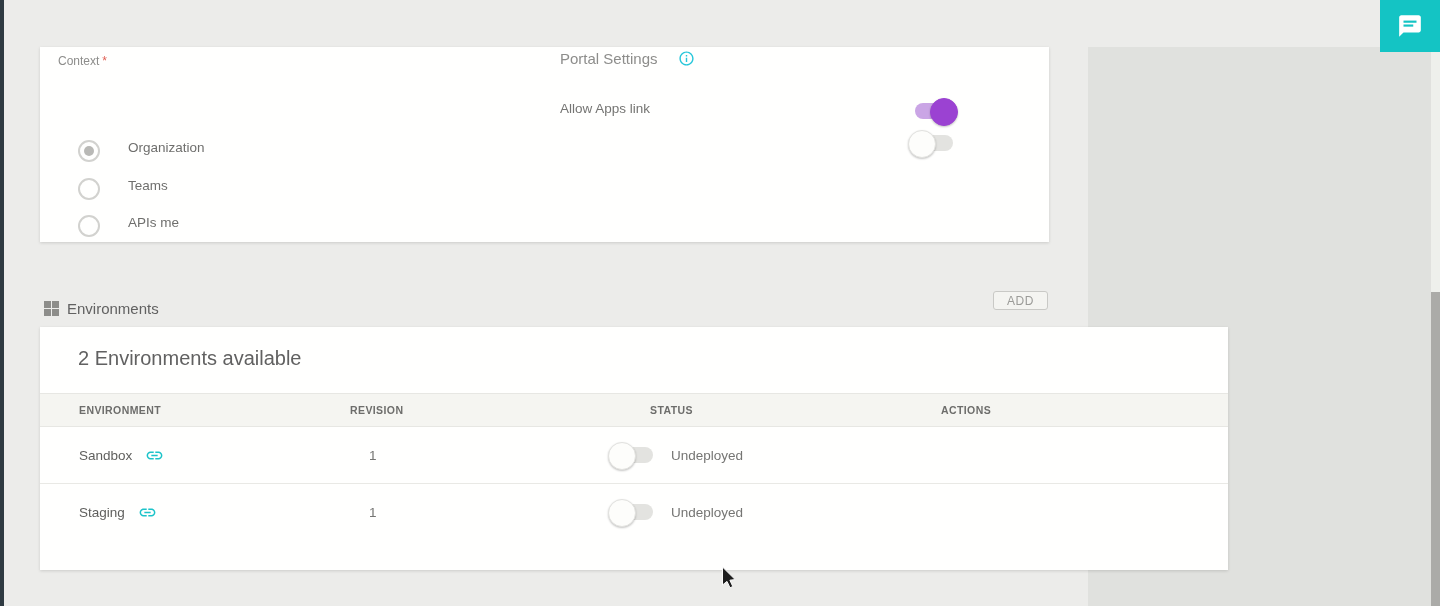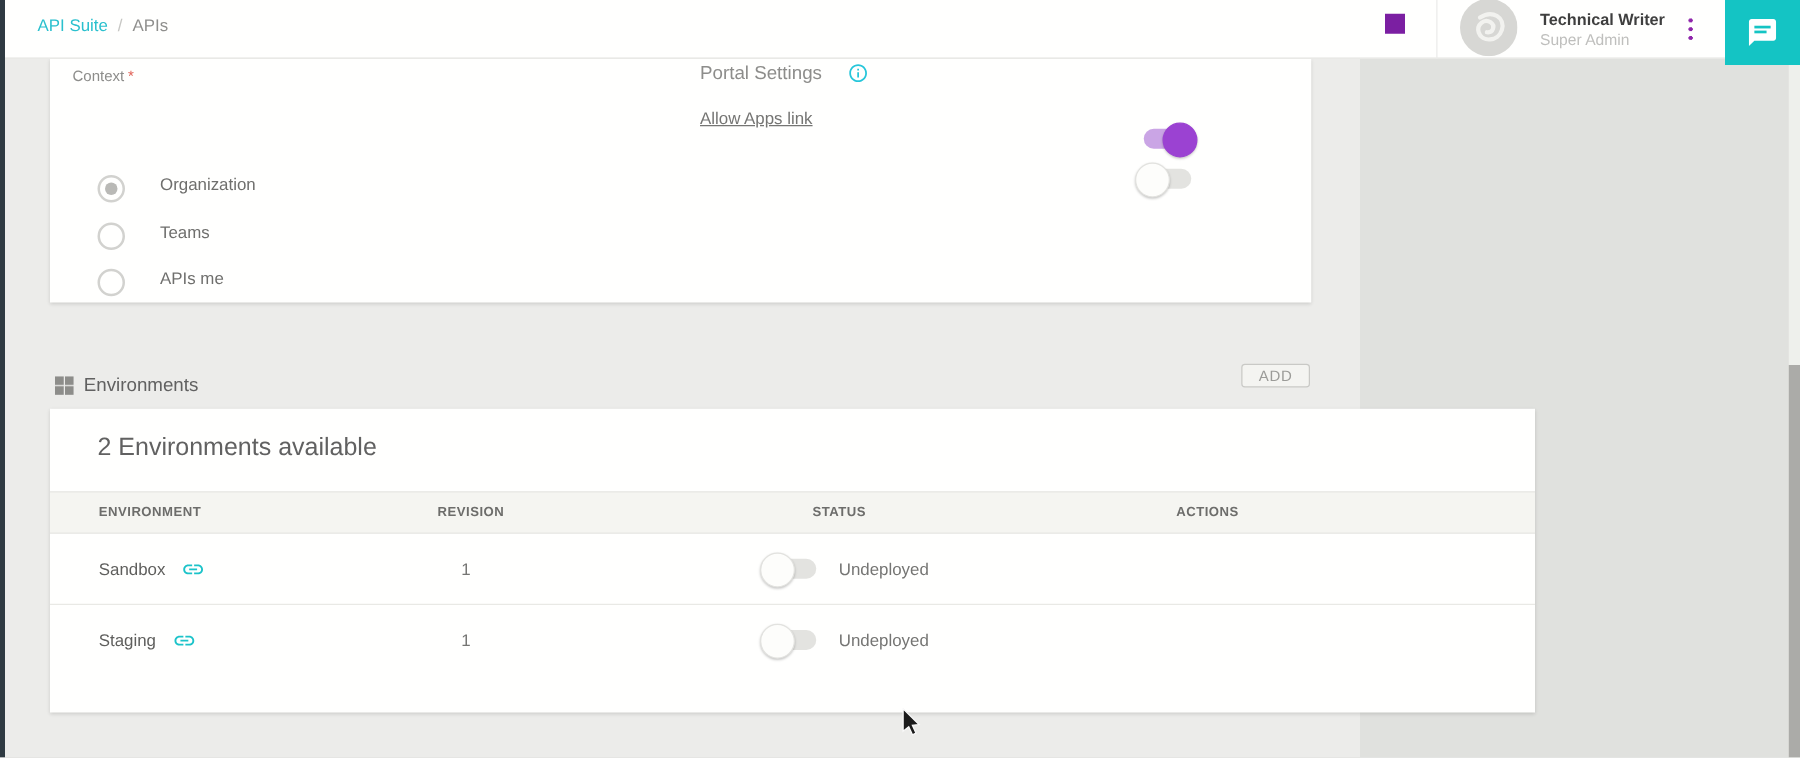--- a/index.html
+++ b/index.html
@@ -89,40 +89,20 @@
   
   .cursor { position:absolute; left:721px; top:566px; z-index:50; pointer-events:none; }
 </style>
 </head>
 <body>
 
 <div class="screen">
 
   <div class="left-rail"></div>
 
-  <div class="topbar">
-    <div class="breadcrumb">
-      <span class="crumb-root">API Suite</span>
-      <span class="crumb-sep">/</span>
-      <span class="crumb-current">APIs</span>
-    </div>
-    <div class="apps-icon"></div>
-    <div class="topbar-divider"></div>
-    <div class="avatar">
-      <svg width="46" height="46" viewBox="0 0 46 46">
-        <circle cx="23" cy="23" r="23" fill="#d7d7d4"></circle>
-        <path d="M16 15 C26 8.5 36.5 15 33.5 25 C30.5 34.5 17.5 35 15 27 C13 20.5 19.5 15.5 24.5 18.8 C28.5 21.5 26.5 27.5 21.5 26.8" fill="none" stroke="#f2f2ef" stroke-width="3.4" stroke-linecap="round"></path>
-      </svg>
-    </div>
-    <div class="user-block">
-      <div class="user-name">Technical Writer</div>
-      <div class="user-role">Super Admin</div>
-    </div>
-    <div class="kebab-icon"></div>
-  </div>
 
   <div class="chat-button">
     <span style="display:flex;">
       <svg width="26" height="26" viewBox="0 0 24 24">
         <path fill="#ffffff" d="M20 2H4c-1.1 0-2 .9-2 2v18l4-4h14c1.1 0 2-.9 2-2V4c0-1.1-.9-2-2-2z"></path>
         <rect x="6" y="7" width="12" height="2" fill="#14c4c4"></rect>
         <rect x="6" y="10.6" width="9" height="2" fill="#14c4c4"></rect>
       </svg>
     </span>
   </div>
@@ -150,21 +130,21 @@
     </div>
 
     <div class="portal-title-row">
       <span class="portal-title">Portal Settings</span>
       <span style="display:flex;cursor:pointer;">
         <svg width="17" height="17" viewBox="0 0 24 24">
             <path fill="#26c6da" d="M11 7h2v2h-2zm0 4h2v6h-2zm1-9C6.48 2 2 6.48 2 12s4.48 10 10 10 10-4.48 10-10S17.52 2 12 2zm0 18c-4.41 0-8-3.59-8-8s3.59-8 8-8 8 3.59 8 8-3.59 8-8 8z"></path>
           </svg>
       </span>
     </div>
-    <div class="toggle-label" style="top:40px;text-decoration:underline;">Allow Apps link</div>
+    <div class="toggle-label" style="top:54px;">Allow Apps link</div>
     <div class="toggle on" style="left:868px; top:50px;"></div>
     <div class="toggle" style="left:868px; top:82px;"></div>
   </div>
 
   <div class="env-header">
     <span class="env-grid-icon"></span>
     <span class="env-title">Environments</span>
   </div>
   <div class="add-button">ADD</div>
 

